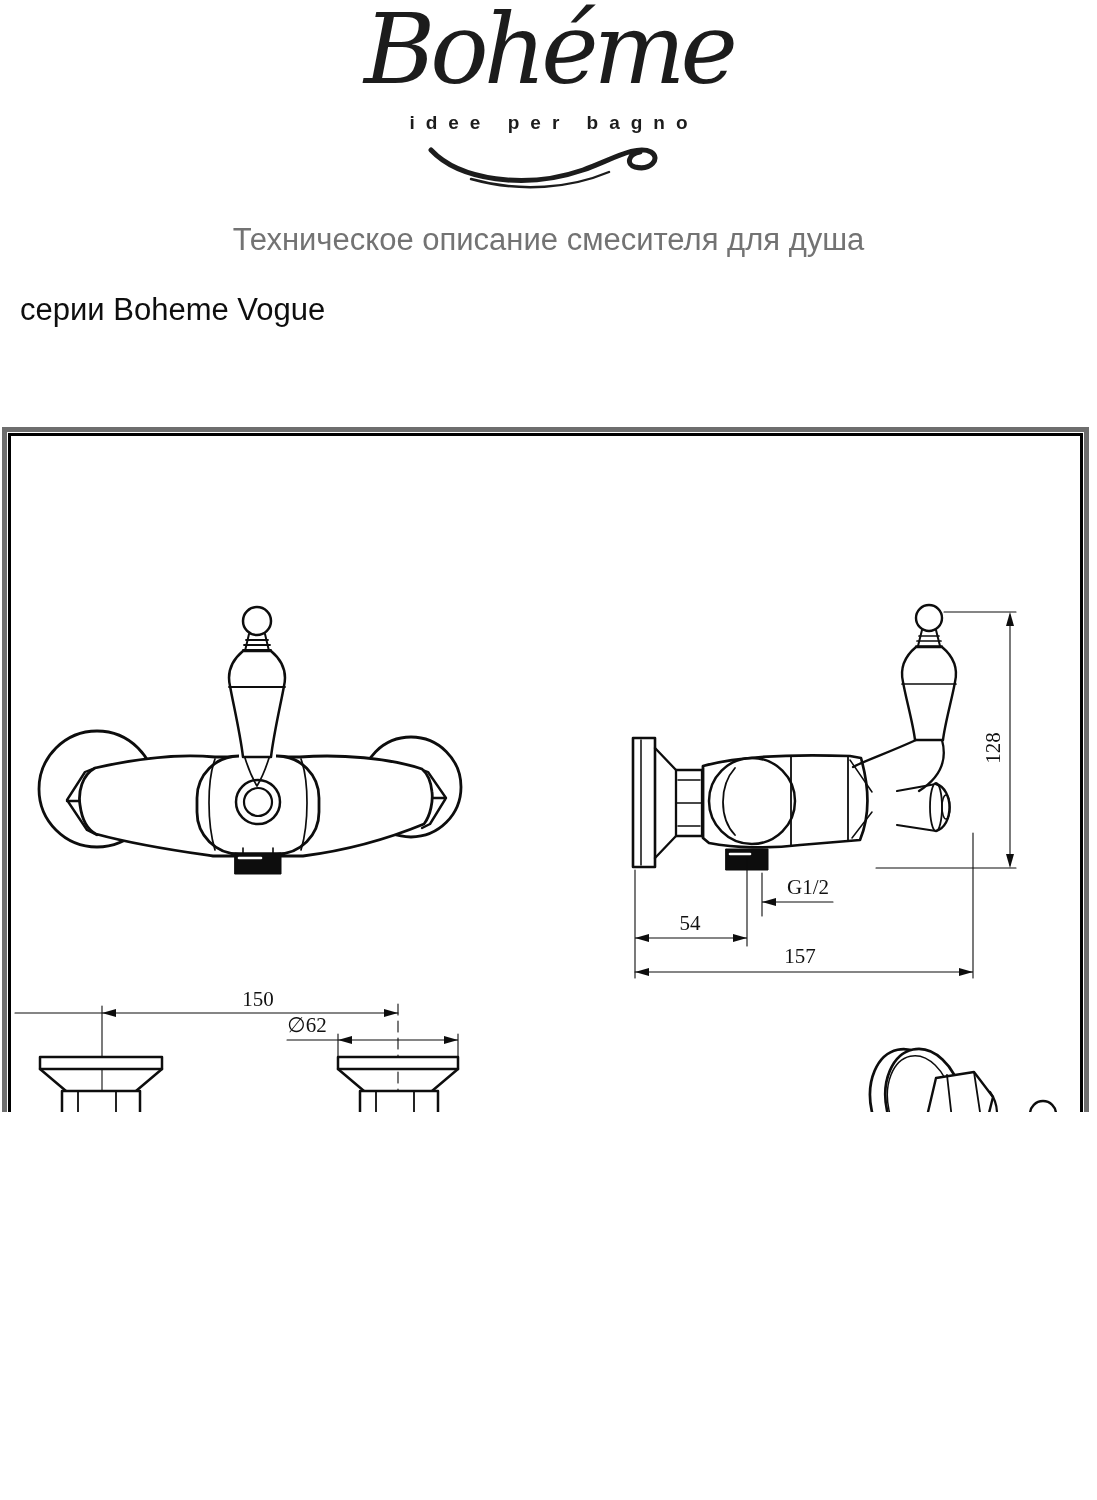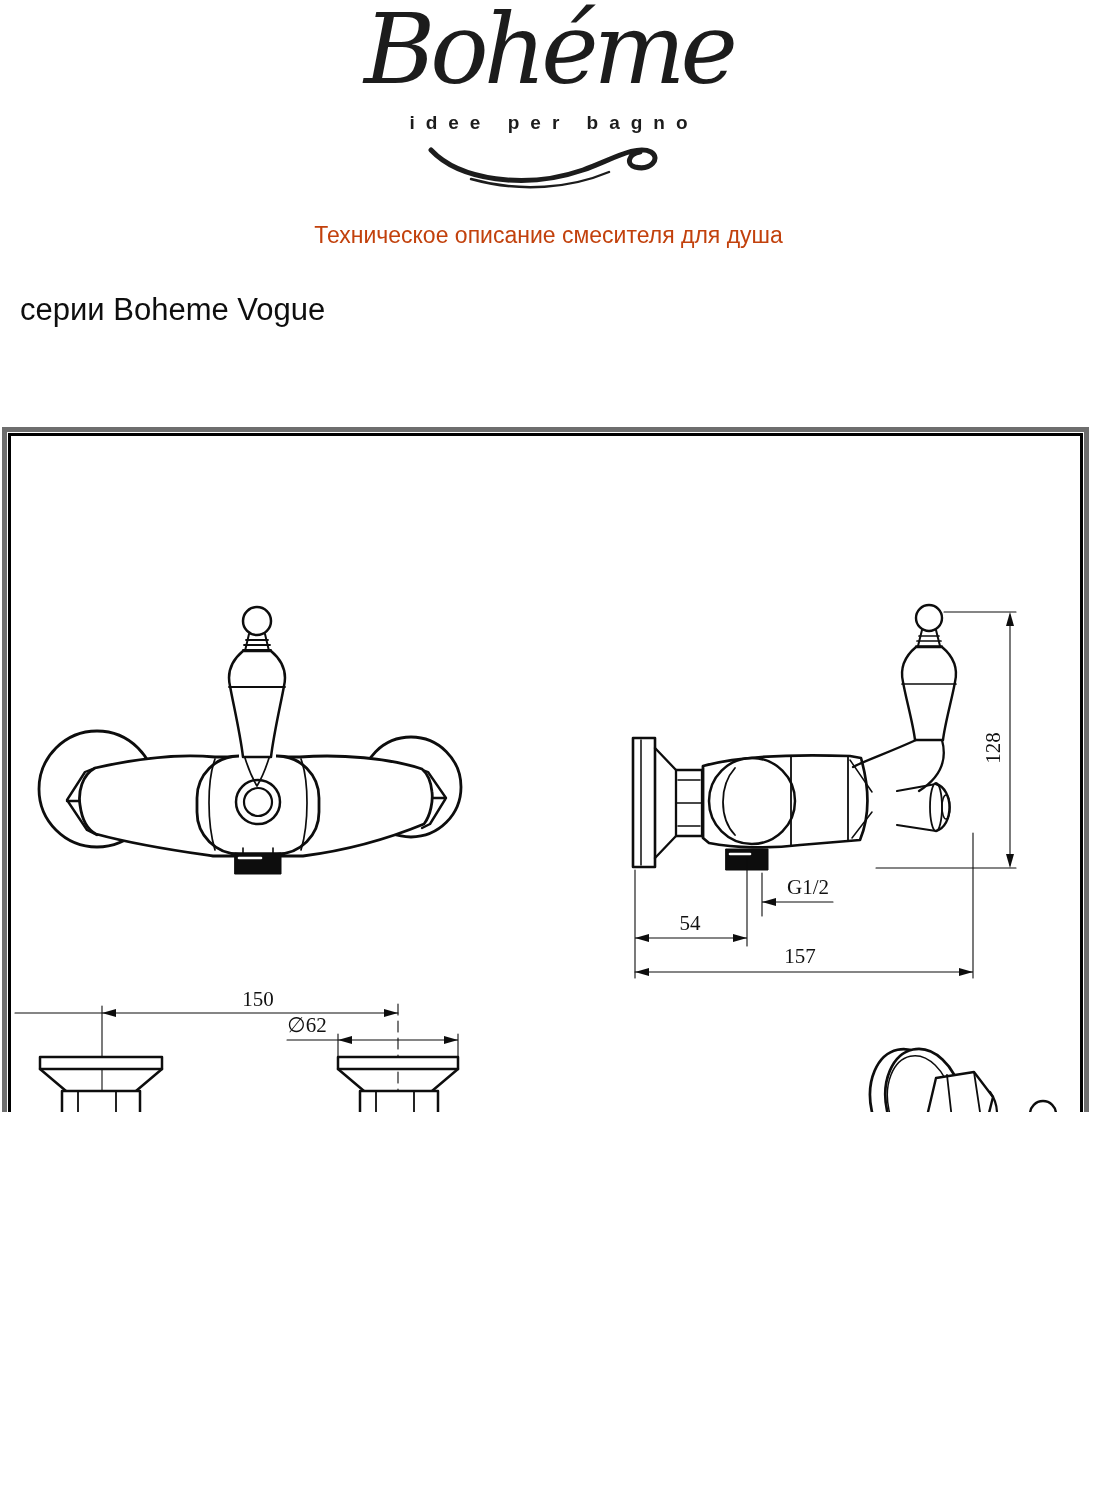--- a/index.html
+++ b/index.html
@@ -44,22 +44,22 @@
     top:138px;
     left:calc(50% - 124px);
   }
   
   .title-line1{
     position:absolute;
     top:222px;
     left:0;
     width:100%;
     text-align:center;
-    font-size:23px;
-    color:#c2410c;
+    font-size:31px;
+    color:#737373;
   }
   .title-line2{
     position:absolute;
     top:292px;
     left:0;
     width:100%;
     font-size:31px;
     color:#0e0e0e;
     padding-left:20px;
   }

